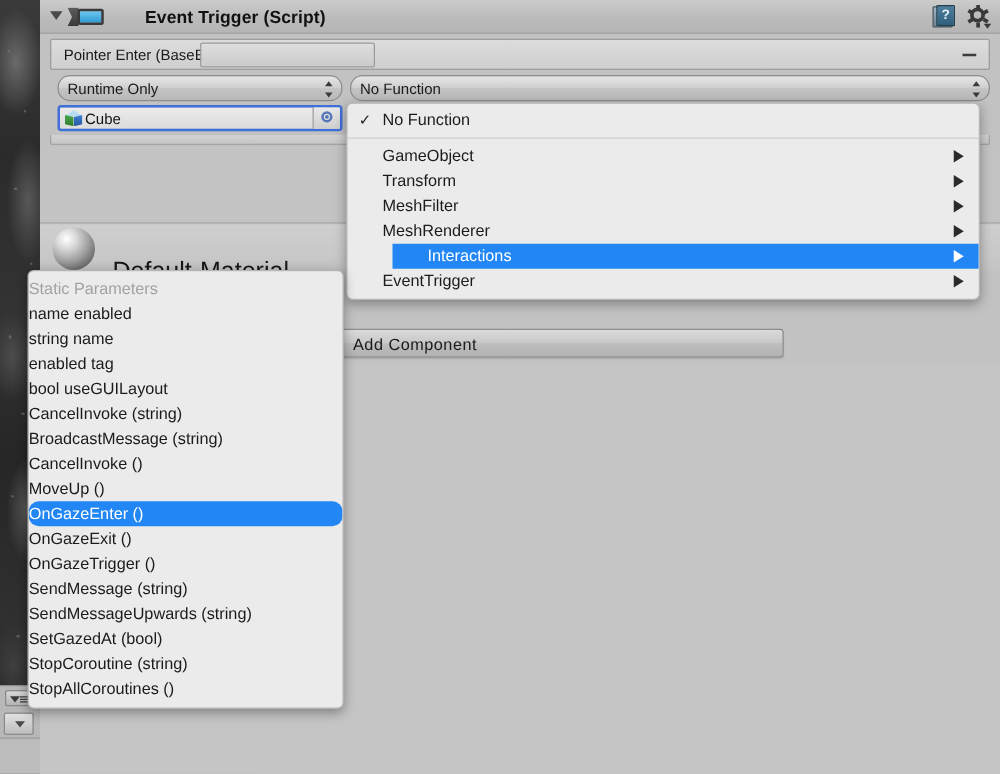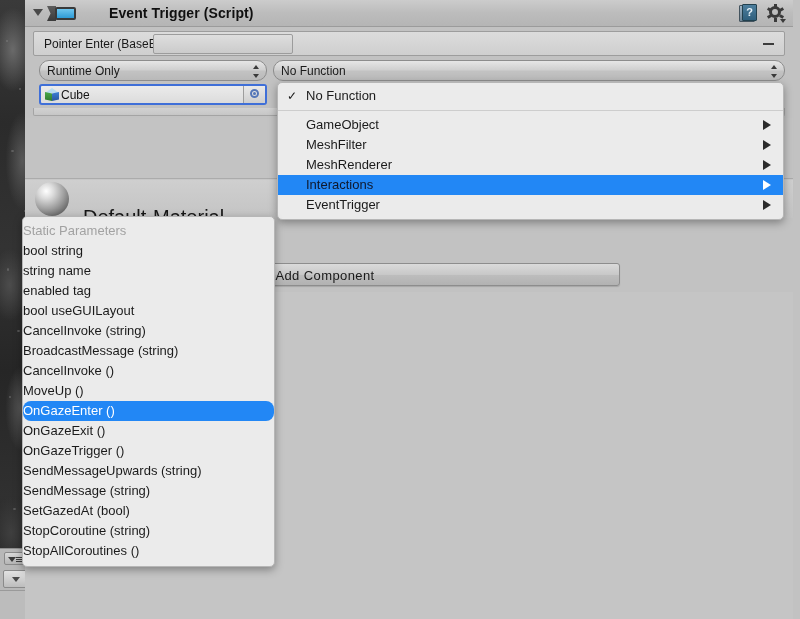--- a/index.html
+++ b/index.html
@@ -53,21 +53,21 @@
     border-left:4px solid transparent; border-right:4px solid transparent;
     border-top:5px solid #4a4a4a;
   }
   #scene-strip-footer {
     position:absolute; left:0; top:590px; width:32px; height:29px;
     background:#bcbcbc; border-top:1px solid #9a9a9a;
   }
 
   
   #inspector {
-    position:absolute; left:25px; top:0; width:768px; height:619px;
+    position:absolute; left:32px; top:0; width:768px; height:619px;
     background:#c2c2c2;
   }
 
   
   #component-header {
     position:absolute; left:0; top:0; width:768px; height:27px;
     background:linear-gradient(180deg,#cccccc 0%,#bcbcbc 50%,#b5b5b5 100%);
     border-bottom:1px solid #9b9b9b;
   }
   #foldout-arrow {
@@ -280,21 +280,21 @@
   }
   .fmenu-item {
     position:relative; height:20px; line-height:20px;
     font-size:13px; color:#1b1b1b; padding-left:28px;
     white-space:nowrap;
   }
   .fmenu-item.checked::before {
     content:"✓"; position:absolute; left:9px; top:0;
     font-size:12px; color:#1b1b1b;
   }
-  .fmenu-item.selected { background:#2287f5; color:#0f172a; }
+  .fmenu-item.selected { background:#2287f5; color:#ffffff;margin-left:36px; }
   .fmenu-item .sub-arrow {
     position:absolute; right:12px; top:5px;
     border-top:5px solid transparent; border-bottom:5px solid transparent;
     border-left:8px solid #2b2b2b;
   }
   .fmenu-item.selected .sub-arrow { border-left-color:#ffffff; }
 
   
   #params-menu {
     position:absolute; left:22px; top:216px; width:253px;
@@ -431,40 +431,41 @@
   <div id="lower-bg"></div>
 </div>
 
 <div id="function-menu">
   <div class="fmenu-item checked">
     <span>No Function</span>
   </div>
   <div class="sep"></div>
   <div id="function-menu-items">
       <div class="fmenu-item"><span>GameObject</span><div class="sub-arrow"></div></div>
+      <div class="fmenu-item"><span>Transform</span><div class="sub-arrow"></div></div>
       <div class="fmenu-item"><span>MeshFilter</span><div class="sub-arrow"></div></div>
       <div class="fmenu-item"><span>MeshRenderer</span><div class="sub-arrow"></div></div>
       <div class="fmenu-item selected"><span>Interactions</span><div class="sub-arrow"></div></div>
       <div class="fmenu-item"><span>EventTrigger</span><div class="sub-arrow"></div></div>
     </div>
 </div>
 
 <div id="params-menu">
   <div id="params-menu-items">
       <div class="pmenu-item header">Static Parameters</div>
-      <div class="pmenu-item">bool string</div>
+      <div class="pmenu-item">name enabled</div>
       <div class="pmenu-item">string name</div>
       <div class="pmenu-item">enabled tag</div>
       <div class="pmenu-item">bool useGUILayout</div>
       <div class="pmenu-item">CancelInvoke (string)</div>
       <div class="pmenu-item">BroadcastMessage (string)</div>
       <div class="pmenu-item">CancelInvoke ()</div>
       <div class="pmenu-item">MoveUp ()</div>
       <div class="pmenu-item selected">OnGazeEnter ()</div>
       <div class="pmenu-item">OnGazeExit ()</div>
       <div class="pmenu-item">OnGazeTrigger ()</div>
+      <div class="pmenu-item">SendMessage (string)</div>
       <div class="pmenu-item">SendMessageUpwards (string)</div>
-      <div class="pmenu-item">SendMessage (string)</div>
       <div class="pmenu-item">SetGazedAt (bool)</div>
       <div class="pmenu-item">StopCoroutine (string)</div>
       <div class="pmenu-item">StopAllCoroutines ()</div>
     </div>
 </div>
 
 </body></html>

